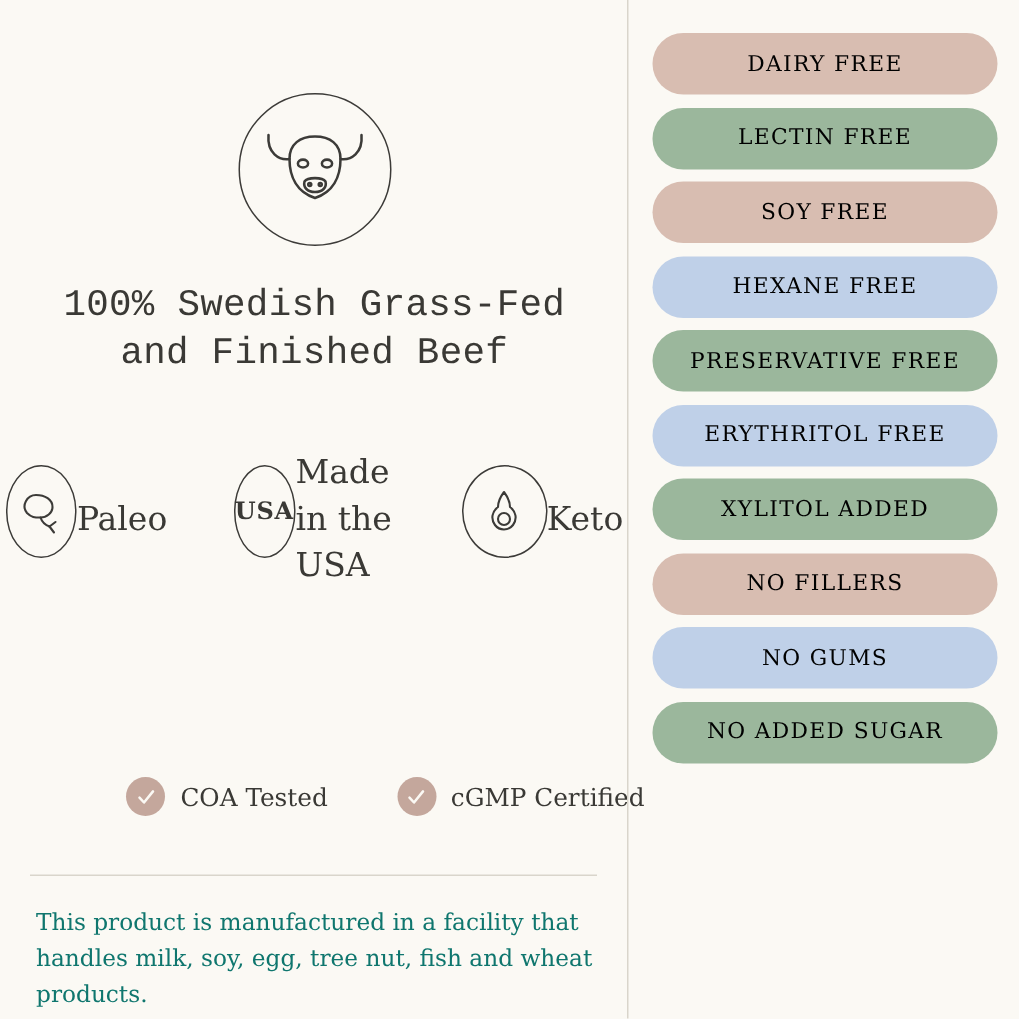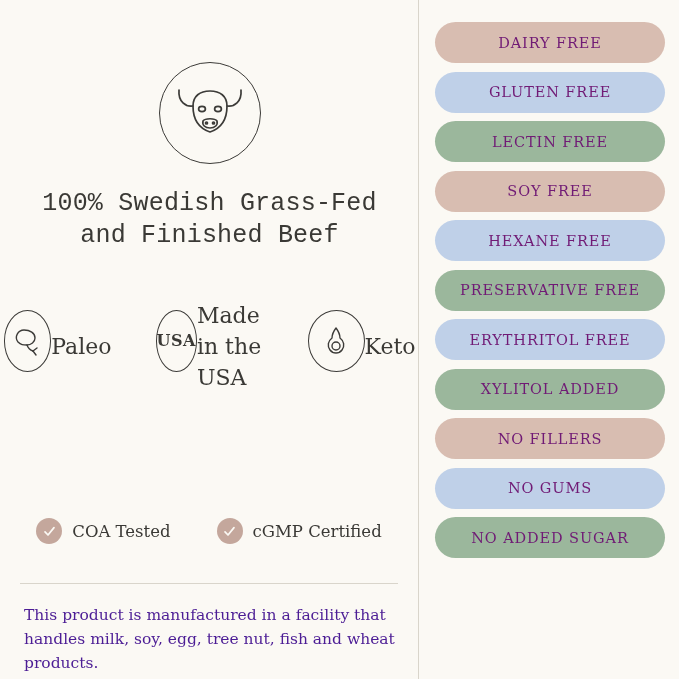--- a/index.html
+++ b/index.html
@@ -103,20 +103,21 @@
   }
 
   .checks {
     position: absolute;
     top: 518px;
     left: 0;
     width: 418px;
     display: flex;
     justify-content: center;
     gap: 46px;
+    padding-left: 48px;
   }
   .check-item {
     display: flex;
     align-items: center;
     gap: 10px;
   }
   .check-circle {
     width: 26px;
     height: 26px;
     border-radius: 50%;
@@ -143,21 +144,21 @@
   }
 
   .disclaimer {
     position: absolute;
     top: 603px;
     left: 24px;
     width: 378px;
     font-family: "DejaVu Serif", serif;
     font-size: 15.5px;
     line-height: 1.55;
-    color: #4c1d95;
+    color: #0f766e;
   }
 
   
   .right {
     width: 260px;
     height: 679px;
     box-sizing: border-box;
     padding: 22px 14px 0 16px;
     display: flex;
     flex-direction: column;
@@ -165,21 +166,21 @@
   }
   .pill {
     height: 41px;
     border-radius: 21px;
     display: flex;
     align-items: center;
     justify-content: center;
     font-family: "DejaVu Serif", serif;
     font-size: 14.5px;
     letter-spacing: 0.9px;
-    color: #701a75;
+    color: #000000;
     box-sizing: border-box;
   }
 </style>
 </head>
 <body>
 
 <div class="page">
 
   <div class="left">
 
@@ -252,21 +253,20 @@
       </div>
     </div>
 
     <div class="divider"></div>
 
     <div class="disclaimer">This product is manufactured in a facility that handles milk, soy, egg, tree nut, fish and wheat products.</div>
   </div>
 
   <div class="right">
     <div class="pill" style="background: rgb(216, 189, 177);">DAIRY FREE</div>
-    <div class="pill" style="background: rgb(191, 208, 232);">GLUTEN FREE</div>
     <div class="pill" style="background: rgb(155, 183, 156);">LECTIN FREE</div>
     <div class="pill" style="background: rgb(216, 189, 177);">SOY FREE</div>
     <div class="pill" style="background: rgb(191, 208, 232);">HEXANE FREE</div>
     <div class="pill" style="background: rgb(155, 183, 156);">PRESERVATIVE FREE</div>
     <div class="pill" style="background: rgb(191, 208, 232);">ERYTHRITOL FREE</div>
     <div class="pill" style="background: rgb(155, 183, 156);">XYLITOL ADDED</div>
     <div class="pill" style="background: rgb(216, 189, 177);">NO FILLERS</div>
     <div class="pill" style="background: rgb(191, 208, 232);">NO GUMS</div>
     <div class="pill" style="background: rgb(155, 183, 156);">NO ADDED SUGAR</div>
   </div>

